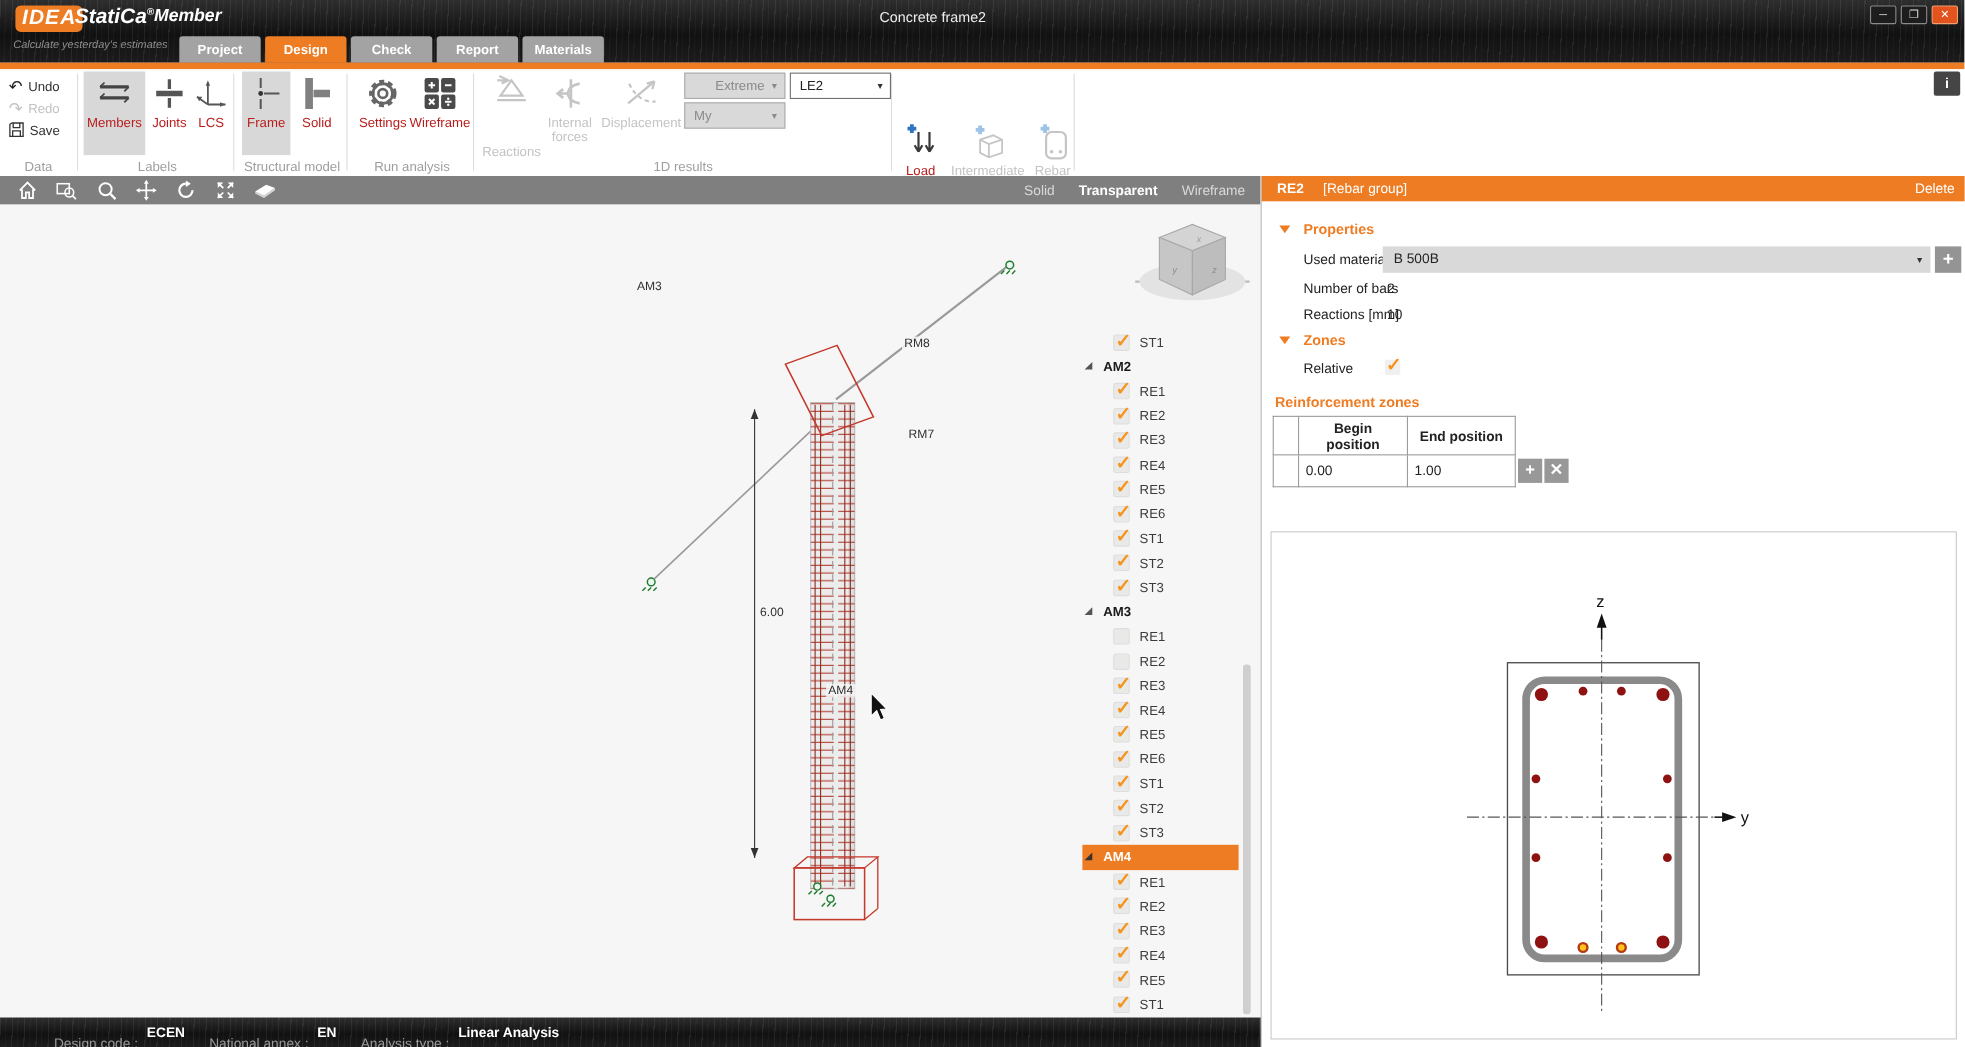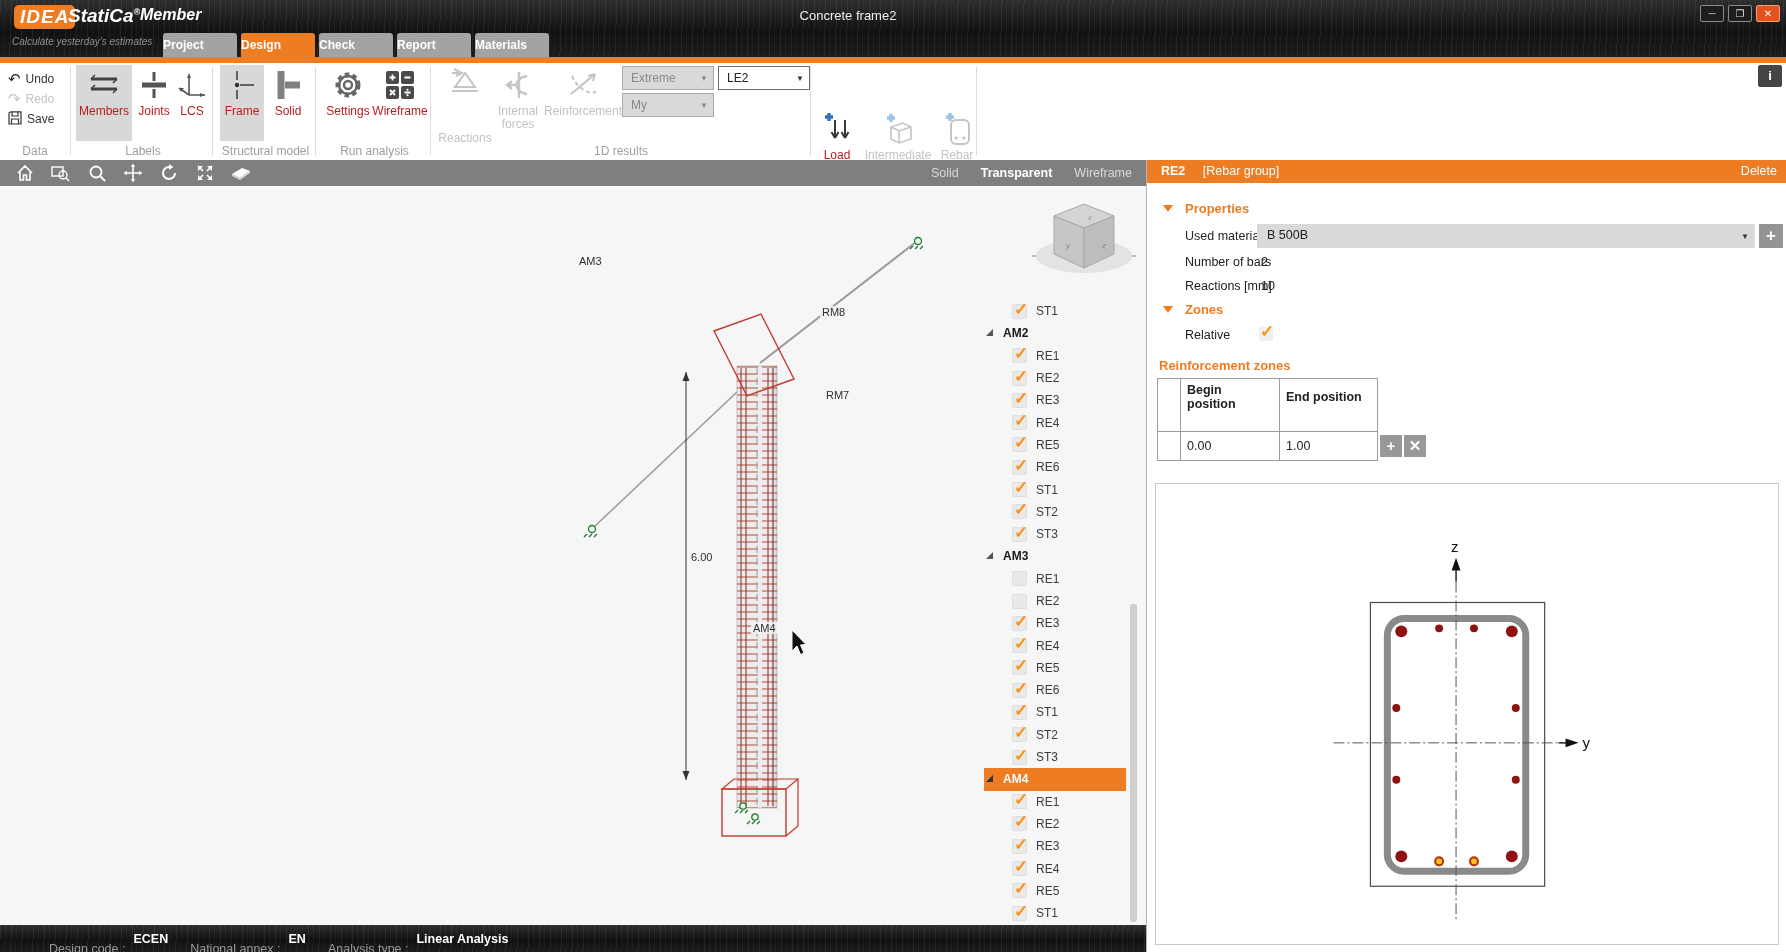--- a/index.html
+++ b/index.html
@@ -28,21 +28,21 @@
   .tagline { position:absolute; left:12px; top:36px; color:#8f8f8f; font-style:italic; font-size:10px; }
   .win-title { position:absolute; left:848px; top:8px; transform:translateX(-50%);
     color:#eee; font-size:13px; white-space:nowrap; }
   .winbtns { position:absolute; right:6px; top:5px; display:flex; gap:4px; }
   .winbtn { width:24px; height:17px; border:1px solid #8a8a8a; background:#1d1d1d;
     color:#ddd; font-size:10px; line-height:15px; text-align:center; border-radius:2px; cursor:default;}
   .winbtn.close { background:#E2531D; color:#fff; border-color:#f0a070; }
 
   .tabs { position:absolute; left:163px; top:33px; display:flex; gap:4px; }
   .tab { width:74px; height:24px; background:#a3a3a3; color:#fff; font-weight:bold;
-    font-size:12px; text-align:left; line-height:24px; border-radius:3px 3px 0 0; }
+    font-size:12px; text-align:center; line-height:24px; border-radius:3px 3px 0 0; }
   .tab.active { background:#EE7C23; }
   .orange-strip { position:absolute; left:0; top:57px; width:1786px; height:6px; background:#EE7C23; }
 
   
   .ribbon { position:absolute; left:0; top:63px; width:1786px; height:97px; background:#fff; }
   .rgroup { position:absolute; top:0; height:97px; }
   .rgroup-label { position:absolute; bottom:2px; left:0; right:0; text-align:center;
     color:#9e9e9e; font-size:12px; }
   .rdiv { position:absolute; top:4px; width:1px; height:88px; background:#dcdcdc; }
 
@@ -104,21 +104,21 @@
     padding:4px 20px 0 10px; font-size:12.5px; color:#222; }
   .pdd::after { content:"▼"; position:absolute; right:6px; top:8px; font-size:8px; color:#333; }
   .plusbtn { position:absolute; width:24px; height:24px; background:#949494; color:#fff;
     font-size:17px; font-weight:bold; text-align:center; line-height:23px; }
   .pcheck { position:relative; width:14px; height:14px; background:#f0f0f0; border-radius:2px; }
   .pcheck::after { content:"✓"; position:absolute; left:1px; top:-6px; color:#F7941E;
     font-size:17px; font-weight:bold; }
 
   table.rz { position:absolute; left:10px; top:218px; border-collapse:collapse; font-size:12.5px; }
   table.rz th, table.rz td { border:1px solid #9c9c9c; }
-  table.rz th { font-weight:bold; text-align:left; padding:4px 6px 20px 6px; }
+  table.rz th { font-weight:bold; text-align:center; padding:4px 6px 2px 6px; }
   table.rz td { padding:7px 6px; }
   .col0 { width:23px; } .col1 { width:99px; } .col2 { width:98px; } .col3 { width:52px; }
   .tblbtn { display:inline-block; width:22px; height:22px; background:#989898; color:#fff;
     font-weight:bold; text-align:center; line-height:21px; font-size:15px; vertical-align:middle; }
   .tblbtn + .tblbtn { margin-left:2px; }
 
   .sectionbox { position:absolute; left:8px; top:323px; width:624px; height:462px;
     background:#fff; border:1px solid #c9c9c9; }
 
   
@@ -282,23 +282,23 @@
         <span>Internal forces</span>
       </div>
       <div class="bigbtn disabled" style="left:110px;width:78px;">
         <span class="ic">
           <svg width="34" height="30" viewBox="0 0 34 30">
               <path d="M5 24 L29 4" stroke="#c5c5c5" stroke-width="2.2"></path>
               <path d="M6 6 C12 20 24 24 30 22" fill="none" stroke="#c5c5c5" stroke-width="2" stroke-dasharray="4 3"></path>
               <path d="M29 4 L22 6 M29 4 L27 11" stroke="#c5c5c5" stroke-width="2" fill="none"></path>
             </svg>
         </span>
-        <span>Reinforcement</span>
-      </div>
-      <div class="dd" style="left:188px;top:3px;width:92px;">Extreme</div>
+        <span>Displacement</span>
+      </div>
+      <div class="dd" style="left:188px;top:3px;width:92px;text-align:right;">Extreme</div>
       <div class="dd" style="left:188px;top:30px;width:92px;">My</div>
       <div class="dd live" style="left:284px;top:3px;width:92px;">LE2</div>
       <div class="rgroup-label">1D results</div>
     </div>
     <div class="rdiv" style="left:810px;"></div>
 
     <div class="rgroup" style="left:814px;width:162px;margin-top:44px;">
       <div class="bigbtn" style="left:2px;width:42px;">
         <span class="ic">
           <svg width="32" height="34" viewBox="0 0 32 34">

